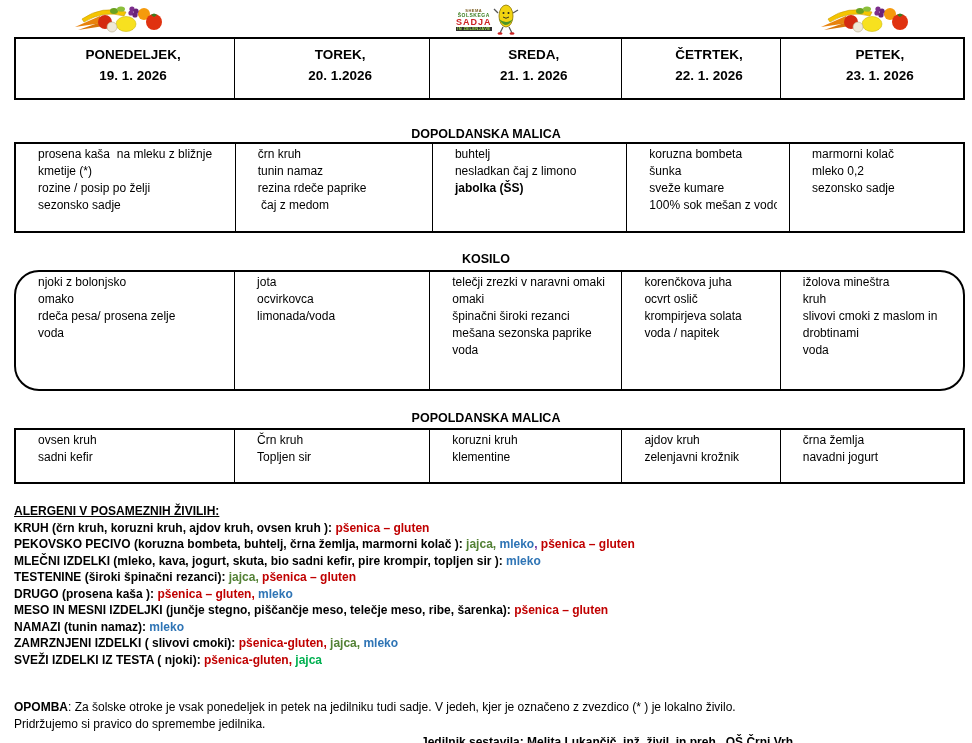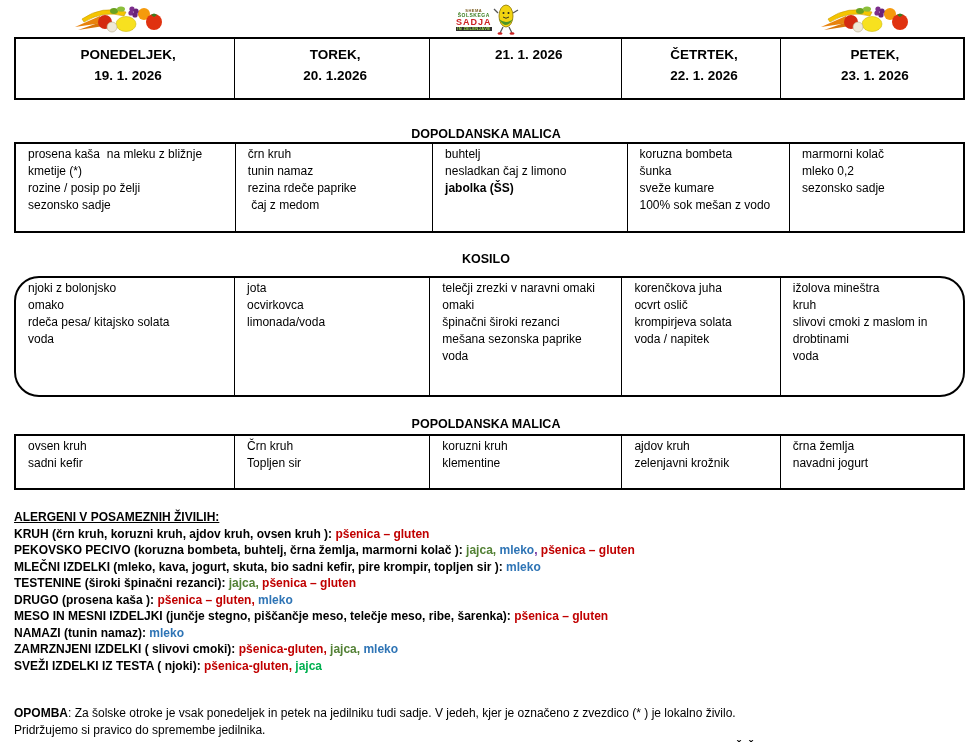--- a/index.html
+++ b/index.html
@@ -15,33 +15,33 @@
   .logo-center{left:456px;top:1px;display:flex;align-items:center;gap:1px;}
   .scheme-text{text-align:center;line-height:1;}
   .scheme-l1{font-size:4px;font-weight:bold;color:#7a5c1e;letter-spacing:.5px;}
   .scheme-l2{font-size:5px;font-weight:bold;color:#3a7d1e;letter-spacing:.5px;}
   .scheme-l3{font-size:9px;font-weight:bold;color:#cc2222;letter-spacing:1px;}
   .scheme-l4{font-size:4px;font-weight:bold;color:#3a7d1e;background:#2c2c2c;color:#9fe04a;padding:0 1px;letter-spacing:.4px;}
 
   
   .tablewrap{margin-left:14px;width:951px;box-sizing:border-box;}
   .menu-table{display:flex;border:2px solid #000;box-sizing:border-box;background:#fff;}
-  .menu-cell{box-sizing:border-box;border-left:1.5px solid #000;padding:2px 6px 0 12px;
+  .menu-cell{box-sizing:border-box;border-left:1.5px solid #000;padding:2px 6px 0 22px;
              font-size:12px;line-height:17px;overflow:hidden;}
   .menu-cell:first-child{border-left:none;}
   .cell-line{white-space:pre;}
   .t-days{height:63px;}
   .t-days .menu-cell{text-align:center;font-weight:bold;font-size:13.5px;line-height:21px;padding-top:5px;}
   .t-malica{height:91px;gap:12px;}
   .t-kosilo{height:121px;border-radius:25px;}
   .t-popold{height:56px;}
 
   .section-title{text-align:center;font-weight:bold;font-size:12.5px;height:14px;line-height:14px;}
   #title-malica{margin-top:27px;margin-bottom:1px;}
-  #title-kosilo{margin-top:19px;margin-bottom:10px;}
+  #title-kosilo{margin-top:19px;margin-bottom:4px;}
   #title-popold{margin-top:20px;margin-bottom:3px;}
 
   
   .allergens{margin:19px 0 0 14px;font-weight:bold;font-size:12px;line-height:16.5px;}
   .allergens-heading{text-decoration:underline;}
 
   
   .footer{margin:31px 0 0 14px;font-size:12px;line-height:16.5px;}
   .note-label{font-weight:bold;}
   .signature{font-weight:bold;margin-left:407px;margin-top:2px;}
@@ -123,20 +123,21 @@
     <div class="menu-table t-days" id="table-days">
         <div class="menu-cell" style="width: 219px;">
           <div class="cell-line">PONEDELJEK,</div>
           <div class="cell-line">19. 1. 2026</div>
         </div>
         <div class="menu-cell" style="width: 196px;">
           <div class="cell-line">TOREK,</div>
           <div class="cell-line">20. 1.2026</div>
         </div>
         <div class="menu-cell" style="width: 193px;">
+          <div class="cell-line">SREDA,</div>
           <div class="cell-line">21. 1. 2026</div>
         </div>
         <div class="menu-cell" style="width: 159px;">
           <div class="cell-line">ČETRTEK,</div>
           <div class="cell-line">22. 1. 2026</div>
         </div>
         <div class="menu-cell" style="width: 184px;">
           <div class="cell-line">PETEK,</div>
           <div class="cell-line">23. 1. 2026</div>
         </div>
@@ -176,21 +177,21 @@
         </div>
       </div>
   </div>
 
   <div class="section-title" id="title-kosilo">KOSILO</div>
   <div class="tablewrap">
     <div class="menu-table t-kosilo" id="table-1">
         <div class="menu-cell" style="width: 219px;">
           <div class="cell-line">njoki z bolonjsko</div>
           <div class="cell-line">omako</div>
-          <div class="cell-line">rdeča pesa/ kitajsko solata</div>
+          <div class="cell-line">rdeča pesa/ prosena zelje</div>
           <div class="cell-line">voda</div>
         </div>
         <div class="menu-cell" style="width: 196px;">
           <div class="cell-line">jota</div>
           <div class="cell-line">ocvirkovca</div>
           <div class="cell-line">limonada/voda</div>
         </div>
         <div class="menu-cell" style="width: 193px;">
           <div class="cell-line">telečji zrezki v naravni omaki</div>
           <div class="cell-line">omaki</div>

